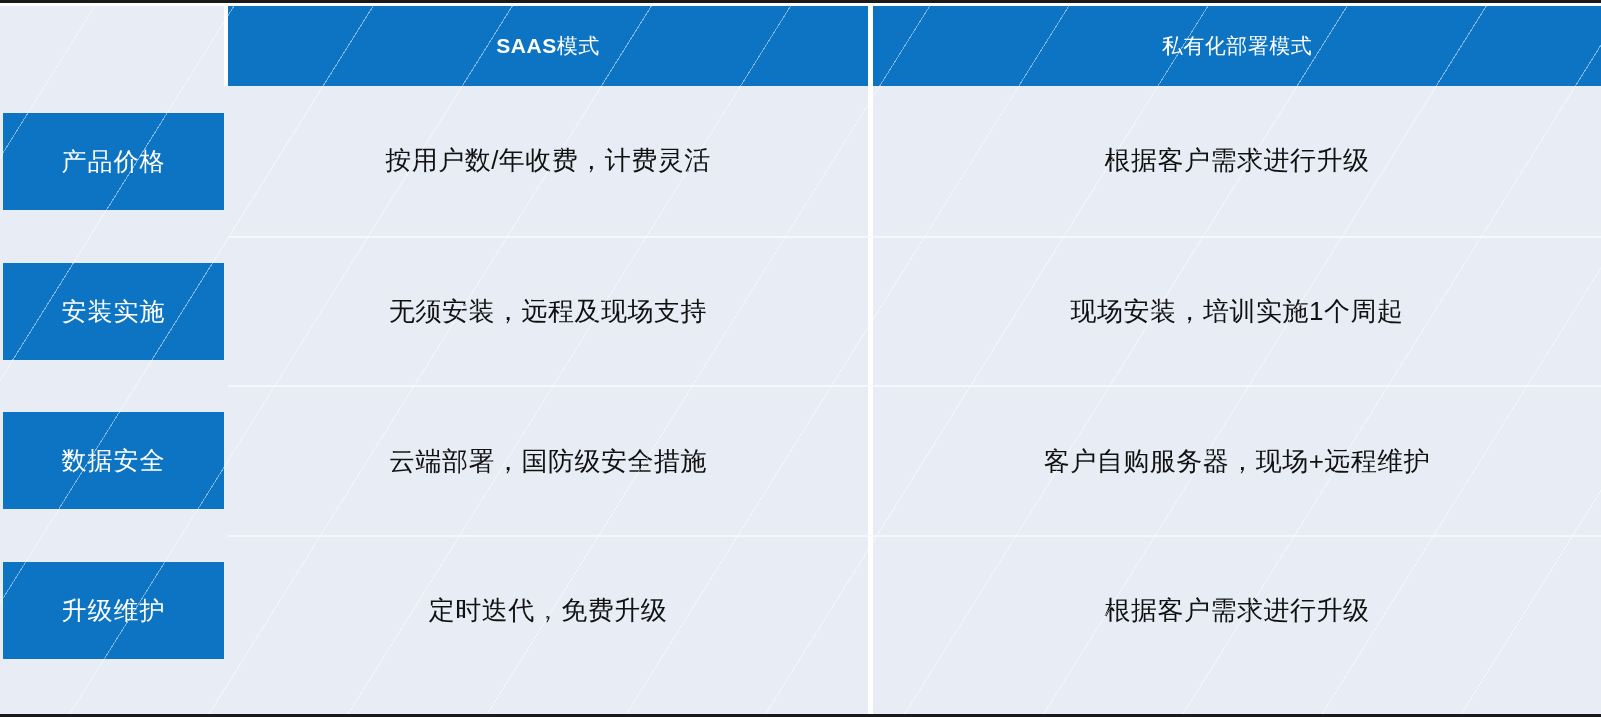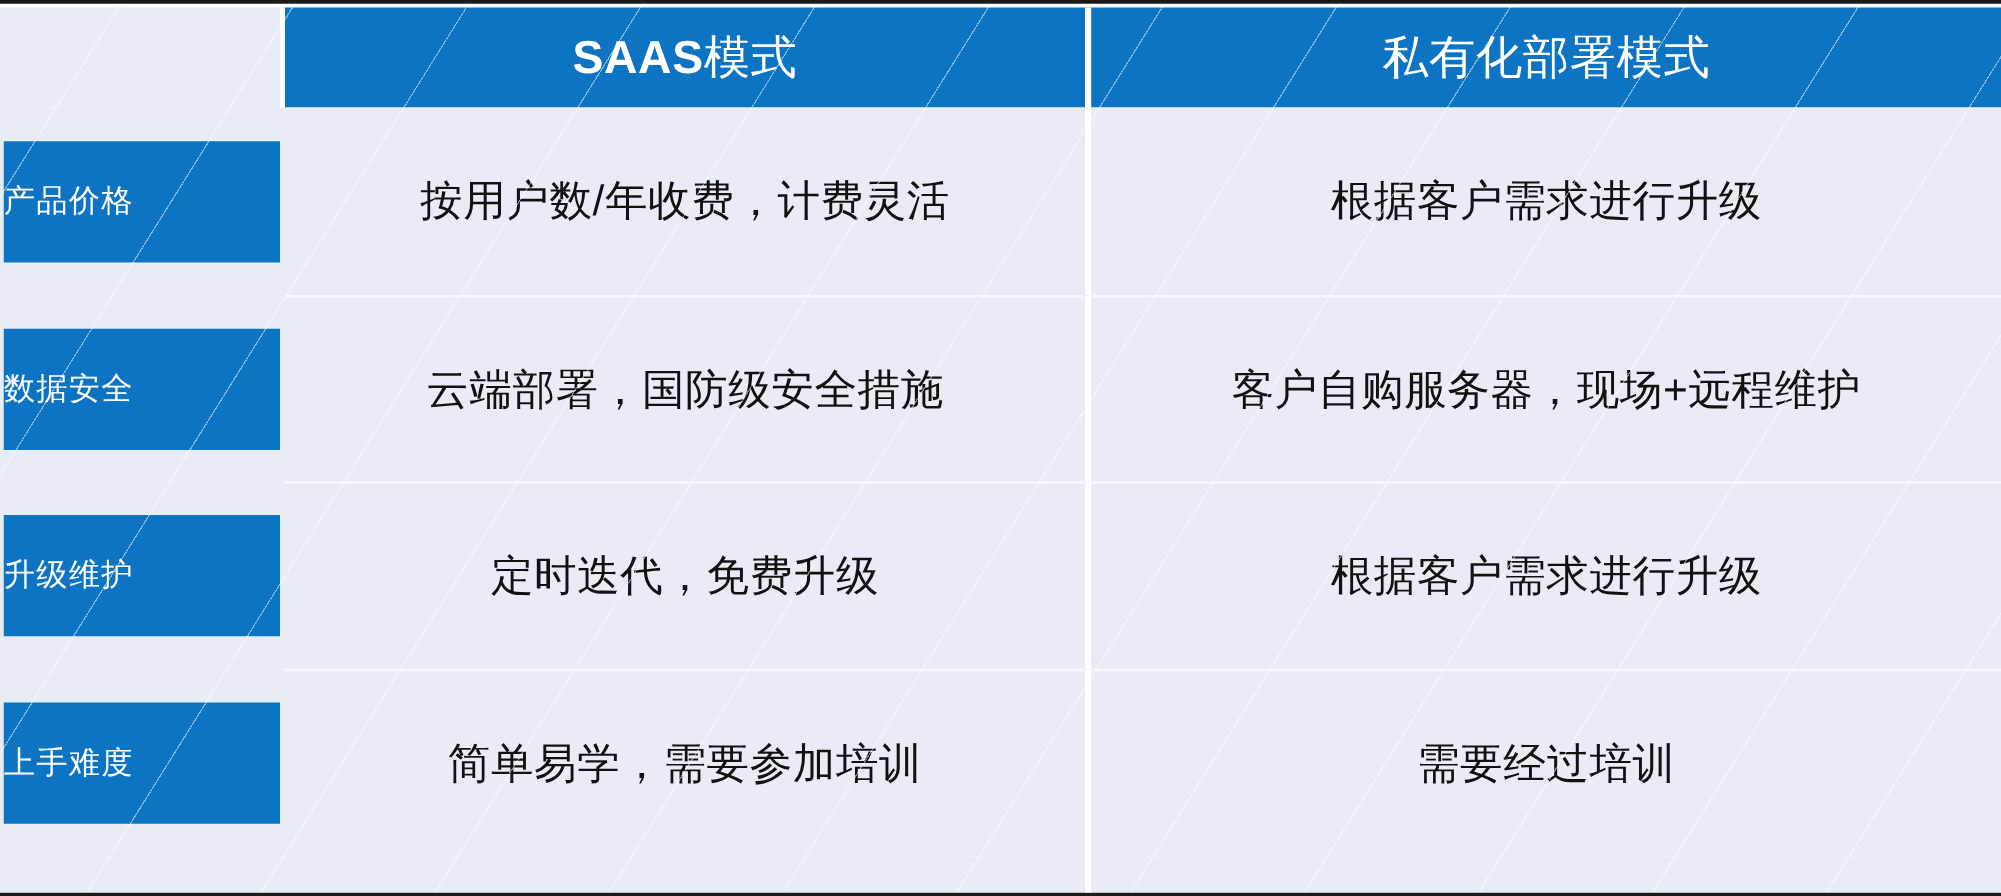--- a/index.html
+++ b/index.html
@@ -57,53 +57,53 @@
     vertical-align: middle;
     text-align: center;
   }
   th.corner {
     background: #e8edf5;
     border-right: 4px solid #ffffff;
   }
   th.head-cell {
     background: #0c74c2;
     color: #ffffff;
-    font-size: 37px;
+    font-size: 21px;
     letter-spacing: 0.5px;
     line-height: 1.1;
   }
   th.head-saas {
     border-right: 5px solid #ffffff;
   }
   th.head-cell .strong { font-weight: bold; }
 
   
   tr.data-row { height: 102px; }
   td { padding: 0; margin: 0; vertical-align: middle; }
 
   td.row-label {
     background: #e8edf5;
     padding: 0;
   }
   .row-label-inner {
     background: #0c74c2;
     color: #ffffff;
     font-size: 25px;
-    text-align: left;
+    text-align: center;
     height: 97px;
     line-height: 97px;
     margin: 3px 4px 2px 3px;
     white-space: nowrap;
     letter-spacing: 1px;
   }
 
   td.cell {
     background: #e8edf5;
     color: #111111;
-    font-size: 34px;
+    font-size: 26px;
     text-align: center;
     border-top: 2px solid #f4f7fb;
     letter-spacing: 0.5px;
   }
   td.cell.saas { border-right: 5px solid #ffffff; }
   tr.data-row:first-of-type td.cell { border-top: none; }
 
   
   tr.tail-row { height: 22px; }
   td.tail { background: #e8edf5; }
@@ -136,44 +136,44 @@
 
       <tr class="data-row">
         <td class="row-label">
           <div class="row-label-inner">产品价格</div>
         </td>
         <td class="cell saas">按用户数/年收费，计费灵活</td>
         <td class="cell">根据客户需求进行升级</td>
       </tr>
 
 
+      <tr class="data-row">
+        <td class="row-label">
+          <div class="row-label-inner">安装实施</div>
+        </td>
+        <td class="cell saas">无须安装，远程及现场支持</td>
+        <td class="cell">现场安装，培训实施1个周起</td>
+      </tr>
 
       <tr class="data-row">
         <td class="row-label">
           <div class="row-label-inner">数据安全</div>
         </td>
         <td class="cell saas">云端部署，国防级安全措施</td>
         <td class="cell">客户自购服务器，现场+远程维护</td>
       </tr>
 
       <tr class="data-row">
         <td class="row-label">
           <div class="row-label-inner">升级维护</div>
         </td>
         <td class="cell saas">定时迭代，免费升级</td>
         <td class="cell">根据客户需求进行升级</td>
       </tr>
 
-      <tr class="data-row">
-        <td class="row-label">
-          <div class="row-label-inner">上手难度</div>
-        </td>
-        <td class="cell saas">简单易学，需要参加培训</td>
-        <td class="cell">需要经过培训</td>
-      </tr>
 
       <tr class="tail-row">
         <td class="tail label"></td>
         <td class="tail saas"></td>
         <td class="tail"></td>
       </tr>
 
     </tbody>
   </table>
 

